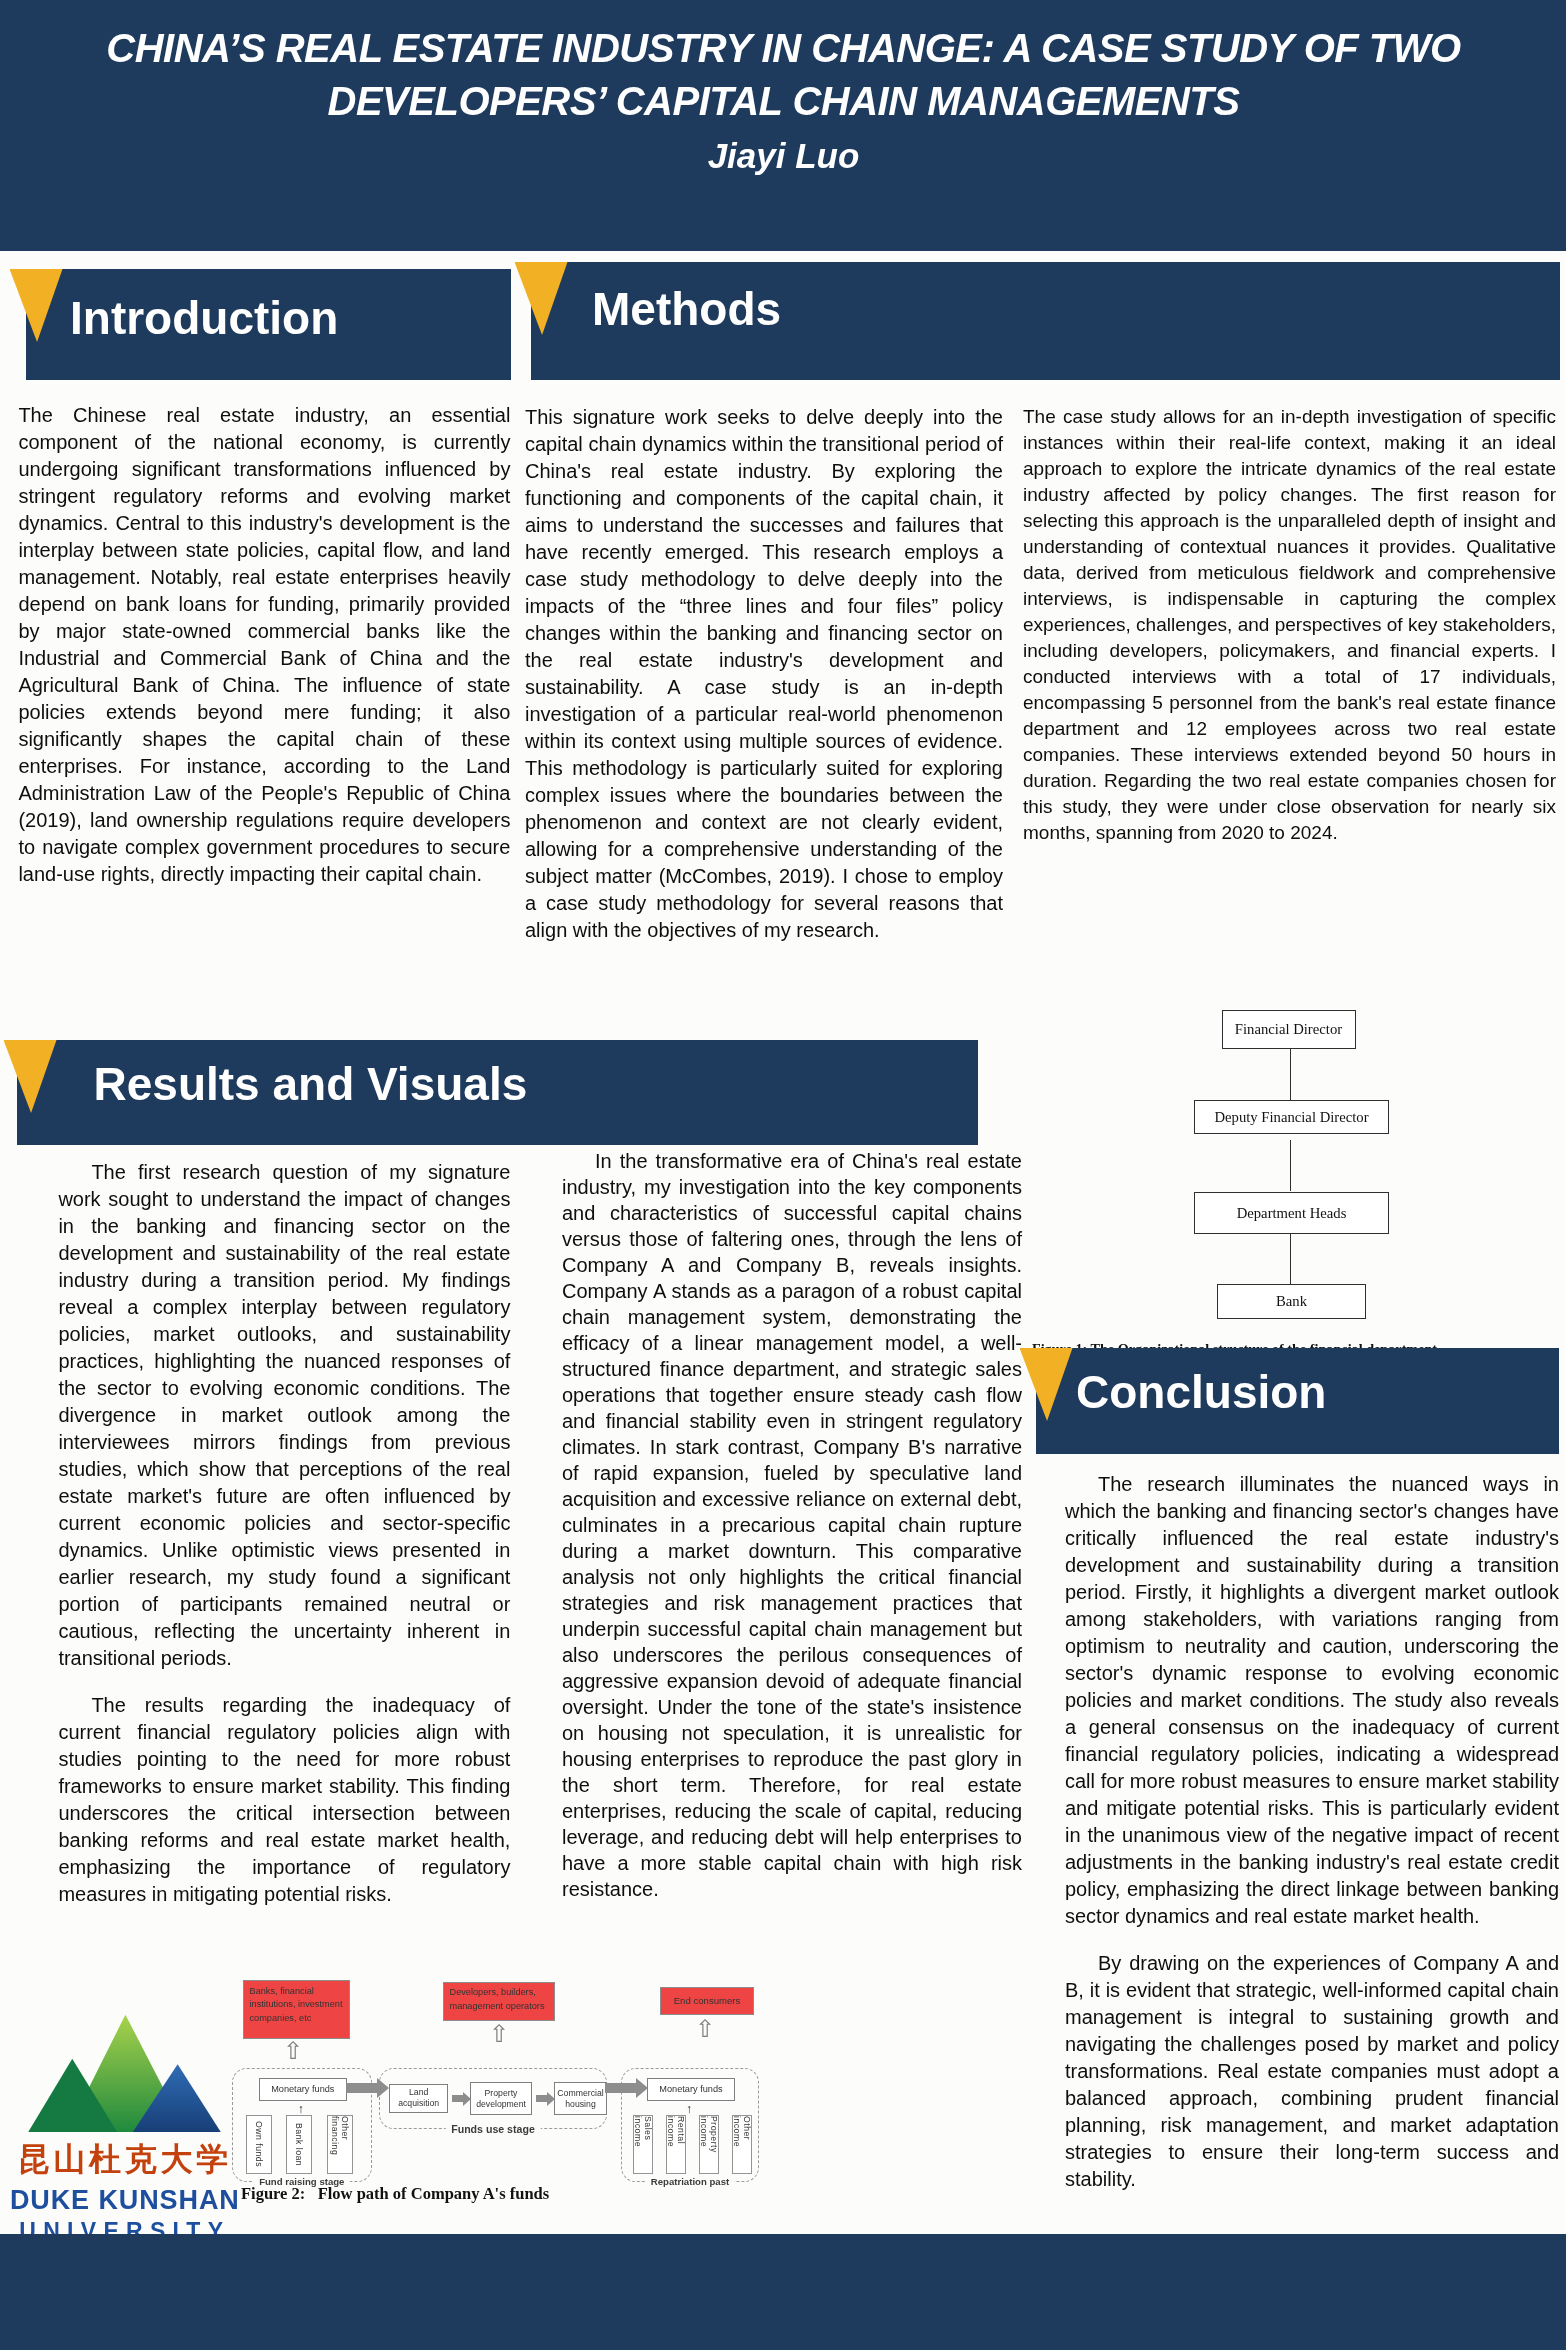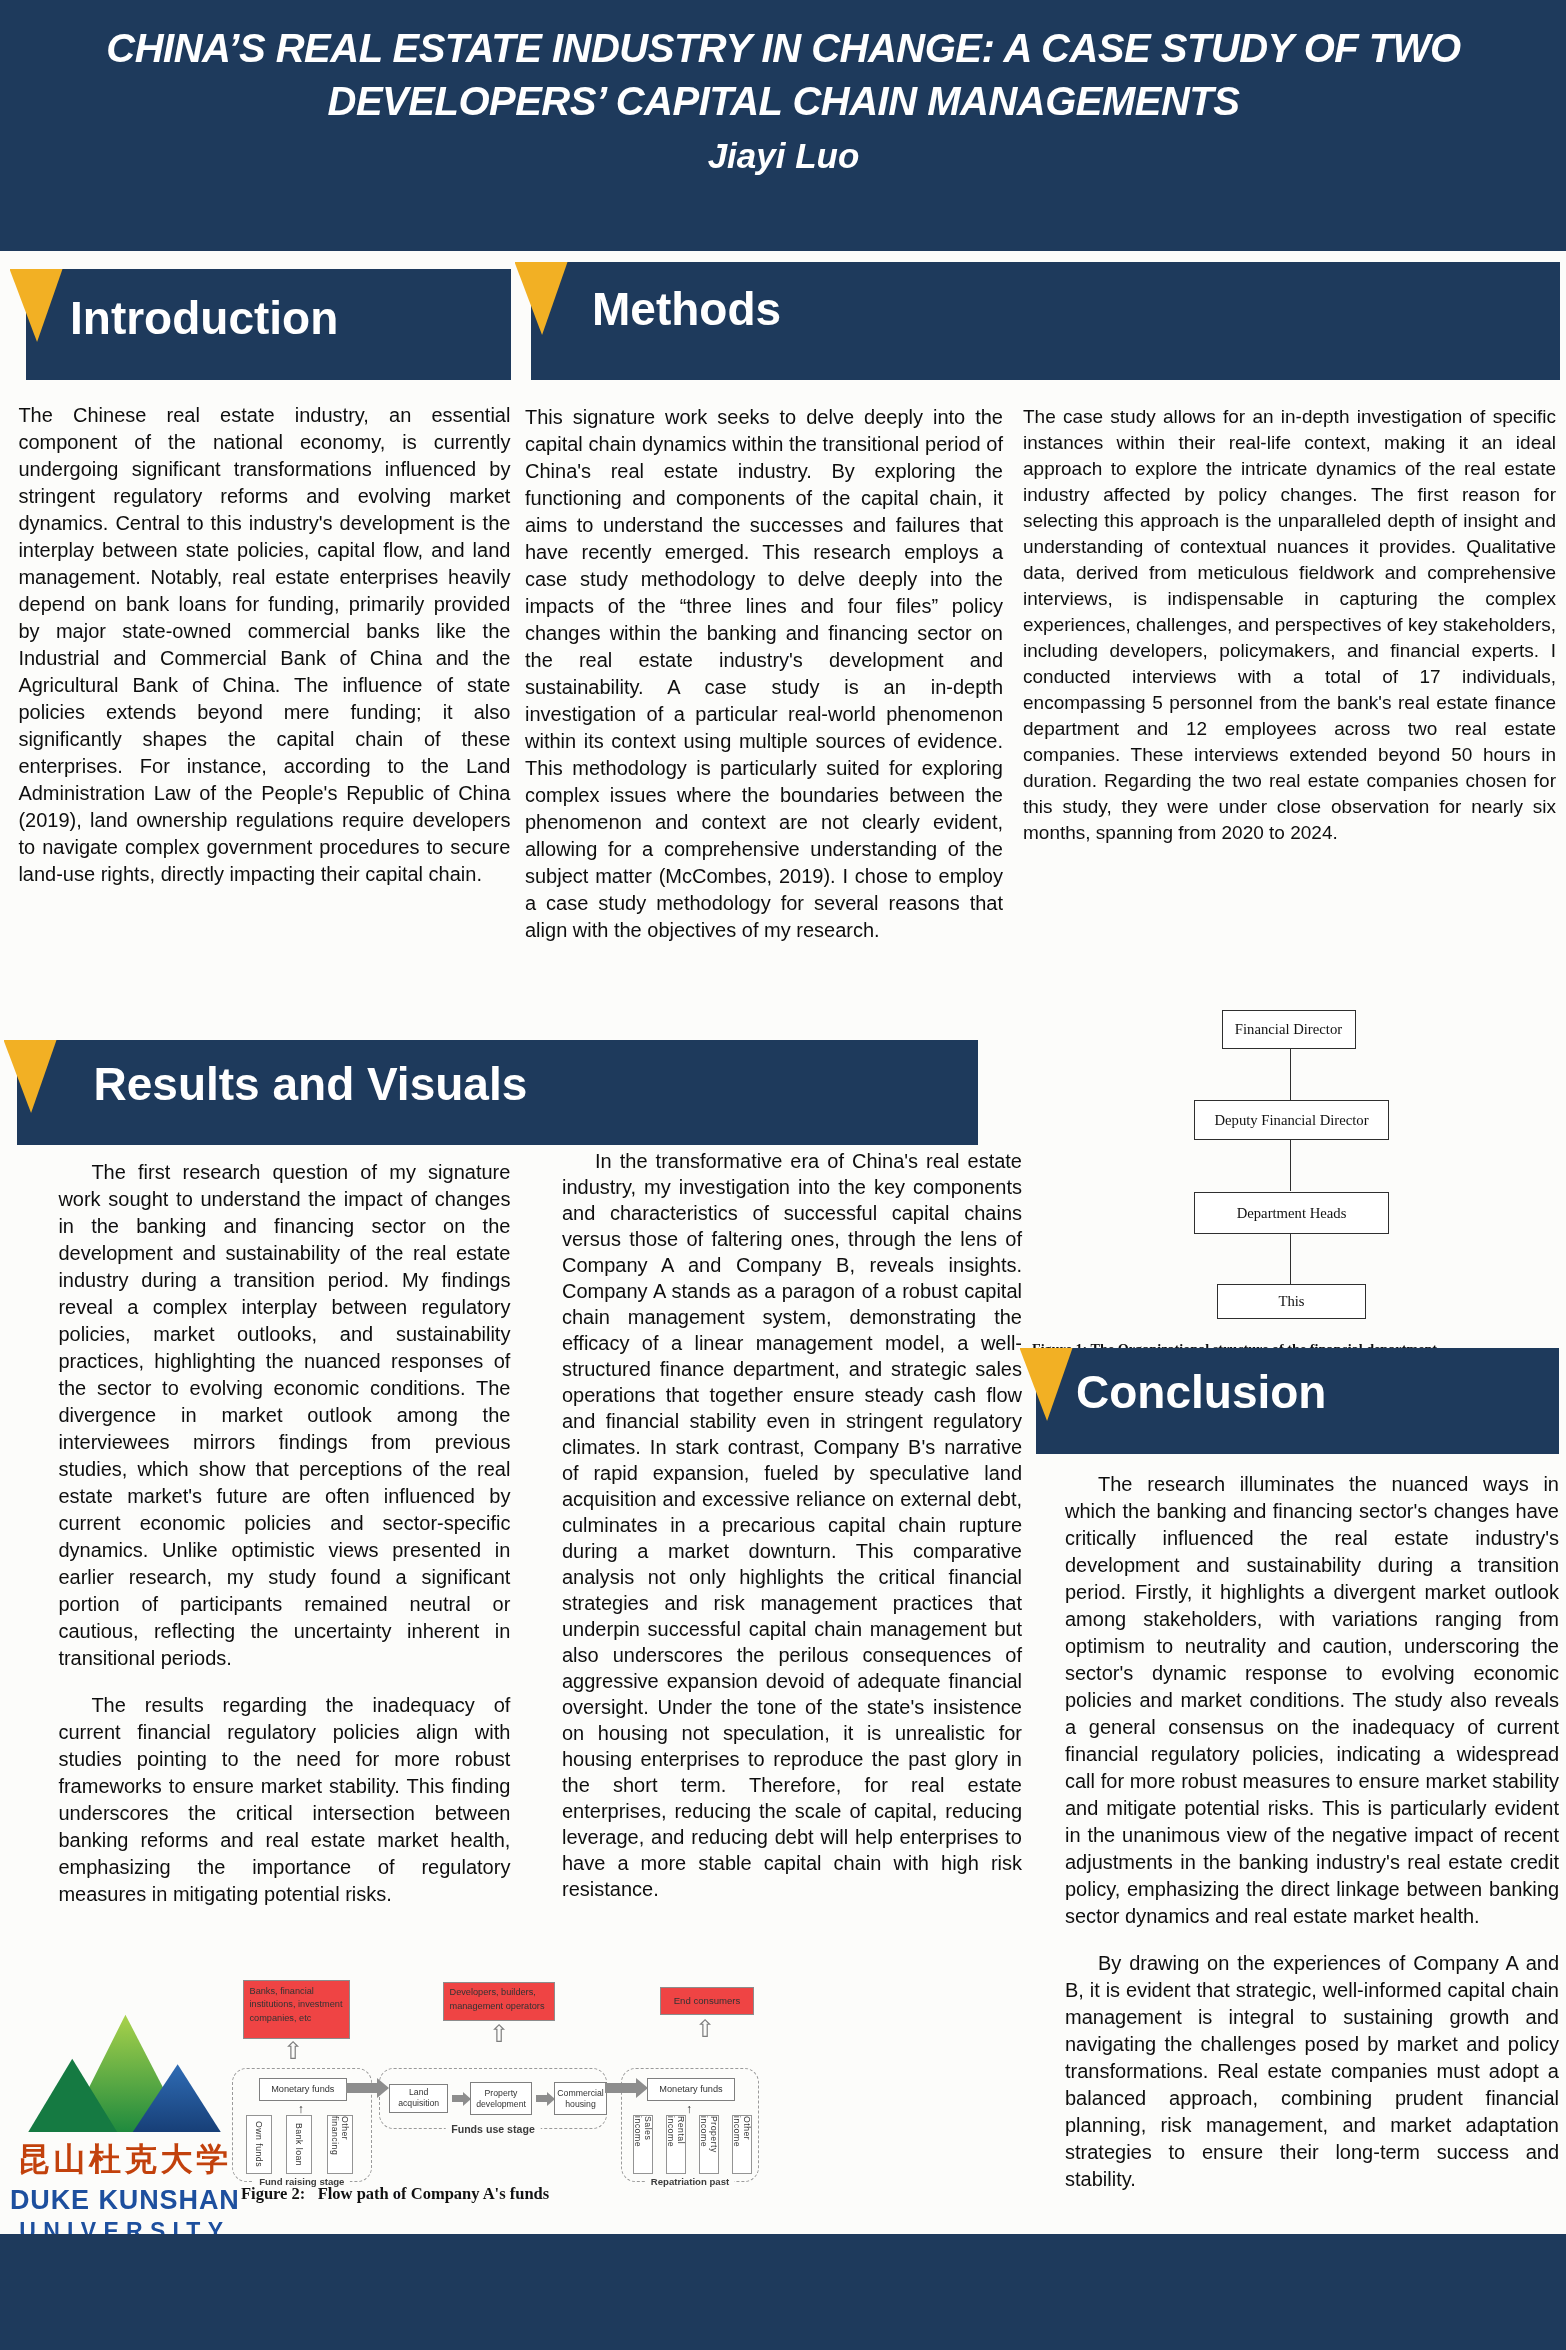--- a/index.html
+++ b/index.html
@@ -108,25 +108,25 @@
   <div class="sec-bar methods-bar">
     <span class="tri"></span>
     <h2>Methods</h2>
   </div>
   <div class="col m-col1">This signature work seeks to delve deeply into the capital chain dynamics within the transitional period of China's real estate industry. By exploring the functioning and components of the capital chain, it aims to understand the successes and failures that have recently emerged. This research employs a case study methodology to delve deeply into the impacts of the “three lines and four files” policy changes within the banking and financing sector on the real estate industry's development and sustainability. A case study is an in-depth investigation of a particular real-world phenomenon within its context using multiple sources of evidence. This methodology is particularly suited for exploring complex issues where the boundaries between the phenomenon and context are not clearly evident, allowing for a comprehensive understanding of the subject matter (McCombes, 2019). I chose to employ a case study methodology for several reasons that align with the objectives of my research.</div>
   <div class="col m-col2">The case study allows for an in-depth investigation of specific instances within their real-life context, making it an ideal approach to explore the intricate dynamics of the real estate industry affected by policy changes. The first reason for selecting this approach is the unparalleled depth of insight and understanding of contextual nuances it provides. Qualitative data, derived from meticulous fieldwork and comprehensive interviews, is indispensable in capturing the complex experiences, challenges, and perspectives of key stakeholders, including developers, policymakers, and financial experts. I conducted interviews with a total of 17 individuals, encompassing 5 personnel from the bank's real estate finance department and 12 employees across two real estate companies. These interviews extended beyond 50 hours in duration. Regarding the two real estate companies chosen for this study, they were under close observation for nearly six months, spanning from 2020 to 2024.</div>
 
   <div class="fig1">
     <div class="f1-box" style="left:27.5px; top:0; width:134px; height:39px;">Financial Director</div>
     <div class="f1-line" style="left:96px; top:39px; height:51px;"></div>
-    <div class="f1-box" style="left:0; top:90px; width:195px; height:40px;">Deputy Financial Director</div>
+    <div class="f1-box" style="left:0; top:90px; width:195px; height:34px;">Deputy Financial Director</div>
     <div class="f1-line" style="left:96px; top:130px; height:51px;"></div>
     <div class="f1-box" style="left:0; top:182px; width:195px; height:42px;">Department Heads</div>
     <div class="f1-line" style="left:96px; top:224px; height:50px;"></div>
-    <div class="f1-box" style="left:23px; top:274px; width:149px; height:35px;">This</div>
+    <div class="f1-box" style="left:23px; top:274px; width:149px; height:35px;">Bank</div>
   </div>
   <div class="fig1-caption">Figure 1: The Organizational structure of the financial department</div>
 
   <div class="sec-bar results-bar">
     <span class="tri"></span>
     <h2>Results and Visuals</h2>
   </div>
   <div class="col r-col1">
     <p>The first research question of my signature work sought to understand the impact of changes in the banking and financing sector on the development and sustainability of the real estate industry during a transition period. My findings reveal a complex interplay between regulatory policies, market outlooks, and sustainability practices, highlighting the nuanced responses of the sector to evolving economic conditions. The divergence in market outlook among the interviewees mirrors findings from previous studies, which show that perceptions of the real estate market's future are often influenced by current economic policies and sector-specific dynamics. Unlike optimistic views presented in earlier research, my study found a significant portion of participants remained neutral or cautious, reflecting the uncertainty inherent in transitional periods.</p>
     <p>The results regarding the inadequacy of current financial regulatory policies align with studies pointing to the need for more robust frameworks to ensure market stability. This finding underscores the critical intersection between banking reforms and real estate market health, emphasizing the importance of regulatory measures in mitigating potential risks.</p>

